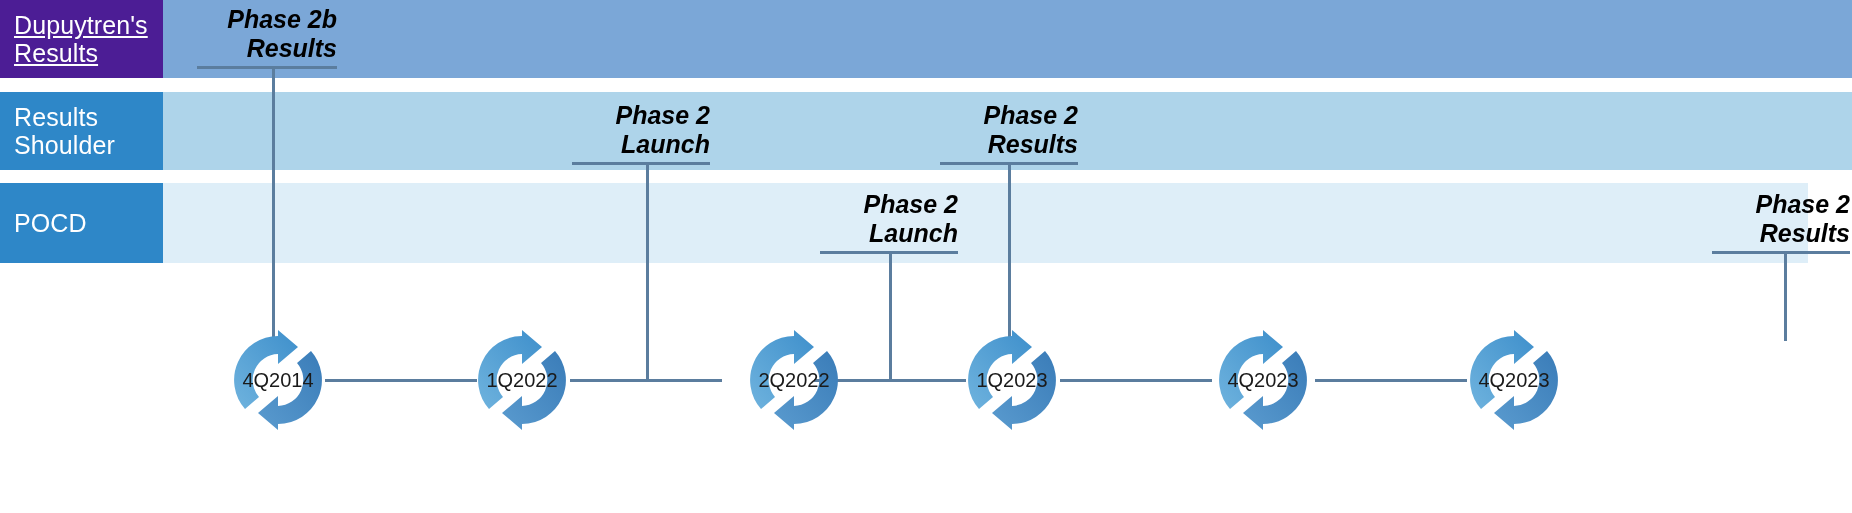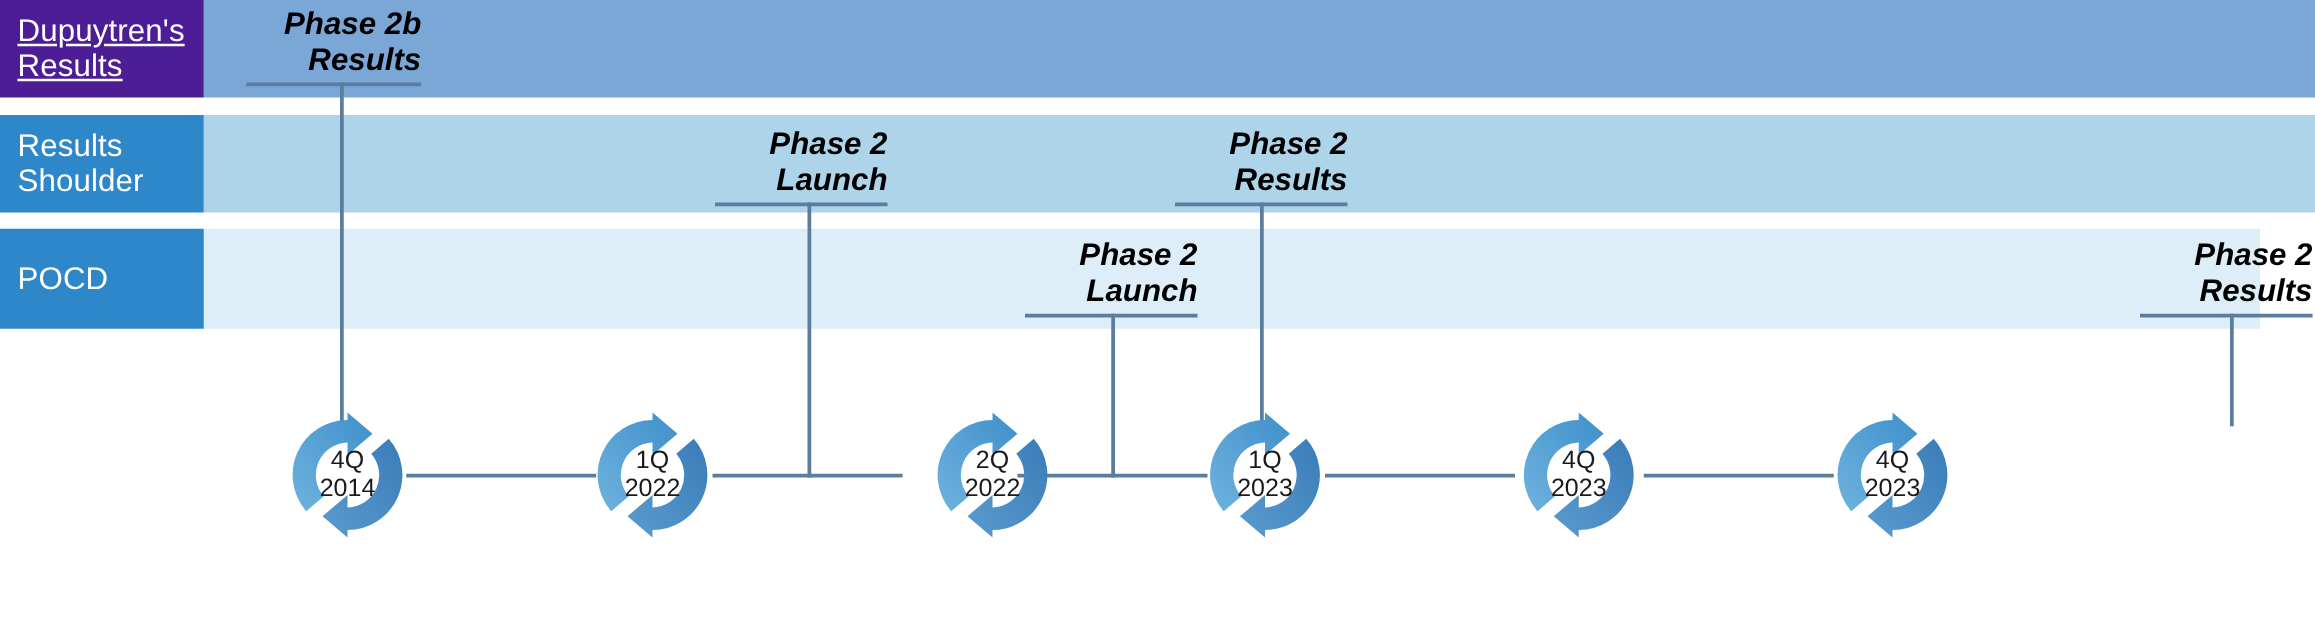--- a/index.html
+++ b/index.html
@@ -47,21 +47,21 @@
 
   
   .vline{position:absolute;width:3px;background:#5b7d9e;}
   .hline{position:absolute;height:3px;background:#5b7d9e;}
 
   
   .marker{position:absolute;width:100px;height:100px;}
   .marker svg{display:block;width:100px;height:100px;}
   .marker .mk-text{
     position:absolute;left:0;top:0;width:100px;height:100px;
-    display:flex;flex-direction:column;
+    display:flex;
     align-items:center;justify-content:center;
     font-size:20px;line-height:1.14;color:#1a1a1a;
     font-weight:400;
   }
   .mk-q,.mk-y{display:block;}
 </style>
 </head>
 <body>
 
 <div id="stage">

